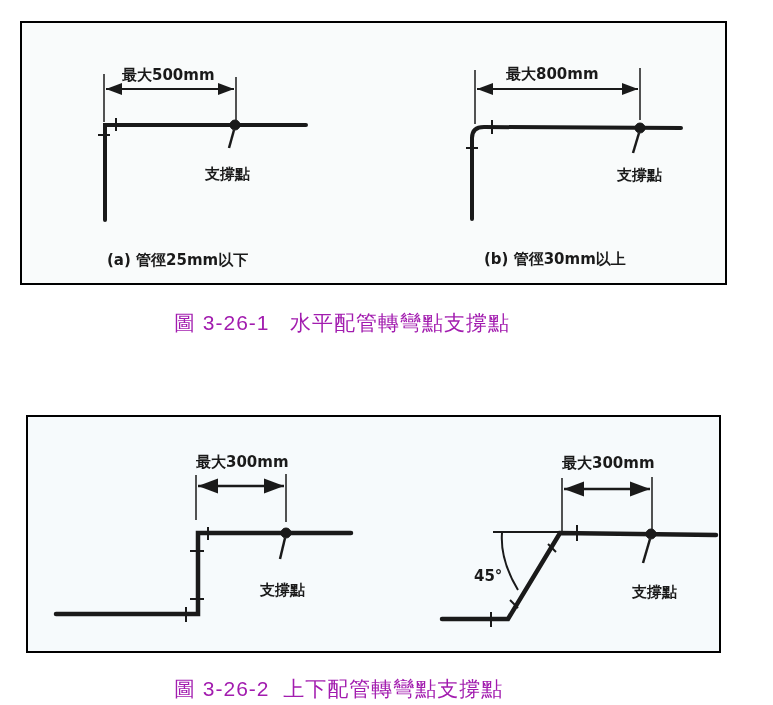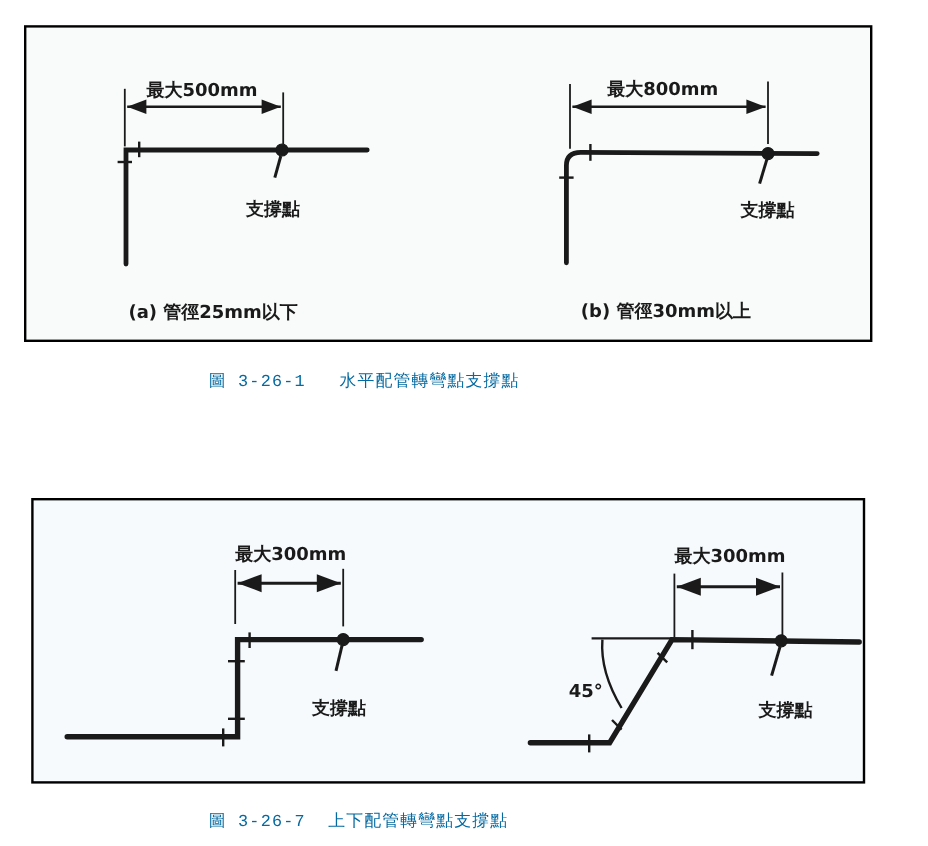--- a/index.html
+++ b/index.html
@@ -1,22 +1,22 @@
 <!DOCTYPE html>
 <html><head>
 <meta charset="utf-8">
 <style>
   html, body { margin:0; padding:0; background:#ffffff; }
   body { width:773px; height:705px; position:relative; overflow:hidden;
          font-family:"DejaVu Sans", sans-serif; }
   .frame { position:absolute; border:2px solid #000; background:#f9fbfb; box-sizing:border-box; }
   #frame1 { left:20px; top:21px; width:707px; height:264px; }
   #frame2 { left:26px; top:415px; width:695px; height:238px; background:#f6fafc; }
-  .caption { position:absolute; font-family:Liberation Mono, monospace; font-size:14px;
-             color:#0369a1; letter-spacing:1px; white-space:pre; }
+  .caption { position:absolute; font-family:Liberation Sans, sans-serif; font-size:21px;
+             color:#a21caf; letter-spacing:1px; white-space:pre; }
   #cap1 { left:174px; top:309px; }
   #cap2 { left:174px; top:675px; }
   svg { position:absolute; left:0; top:0; }
   .lbl { font-family:"DejaVu Sans", sans-serif; font-weight:bold; fill:#1a1a1a; }
 </style>
 </head>
 <body>
 
 <div id="frame1" class="frame"></div>
 
@@ -110,13 +110,13 @@
 
     <path d="M502,533 Q500,560 518,590" stroke-width="2"></path>
     <circle cx="651" cy="534" r="5" fill="#1a1a1a"></circle>
     <line x1="650" y1="539" x2="643" y2="563" stroke-width="2.5"></line>
   </g>
   <text class="lbl" x="474" y="581" font-size="15">45°</text>
   <text class="lbl" x="562" y="468" font-size="15">最大300mm</text>
   <text class="lbl" x="632" y="597" font-size="15">支撐點</text>
 </svg>
 
-<div id="cap2" class="caption">圖 3-26-7  上下配管轉彎點支撐點</div>
+<div id="cap2" class="caption">圖 3-26-2  上下配管轉彎點支撐點</div>
 
 </body></html>

